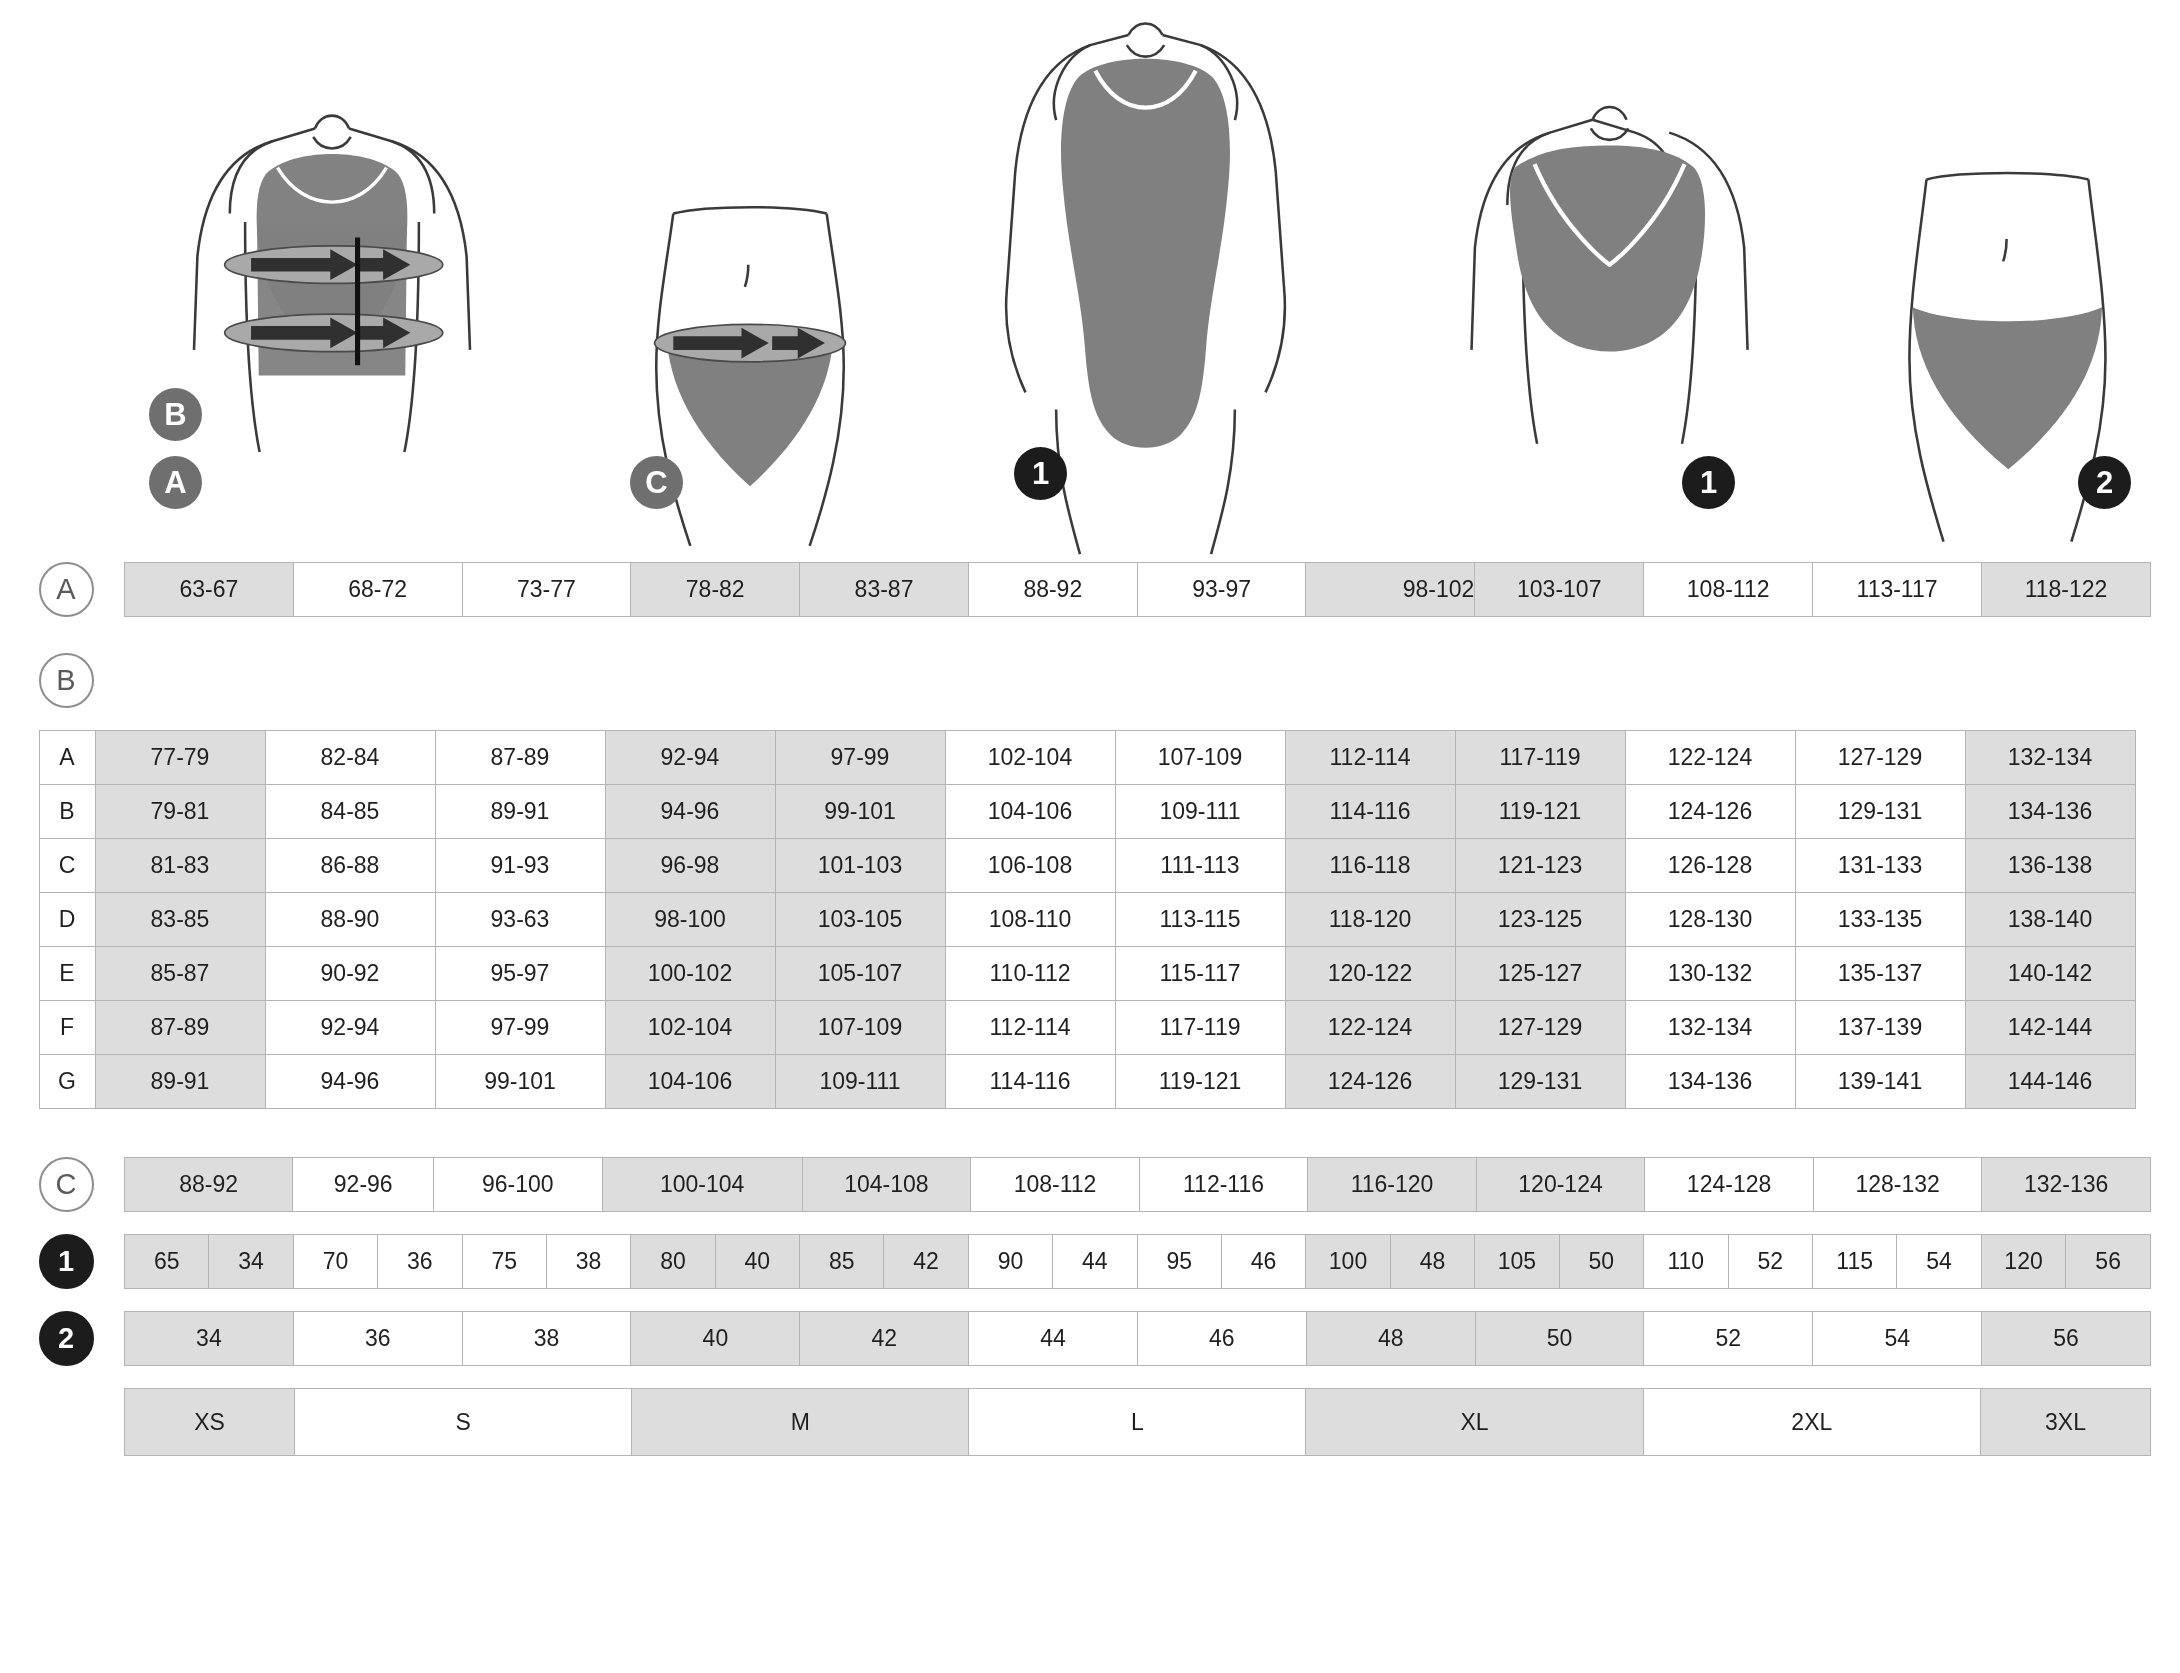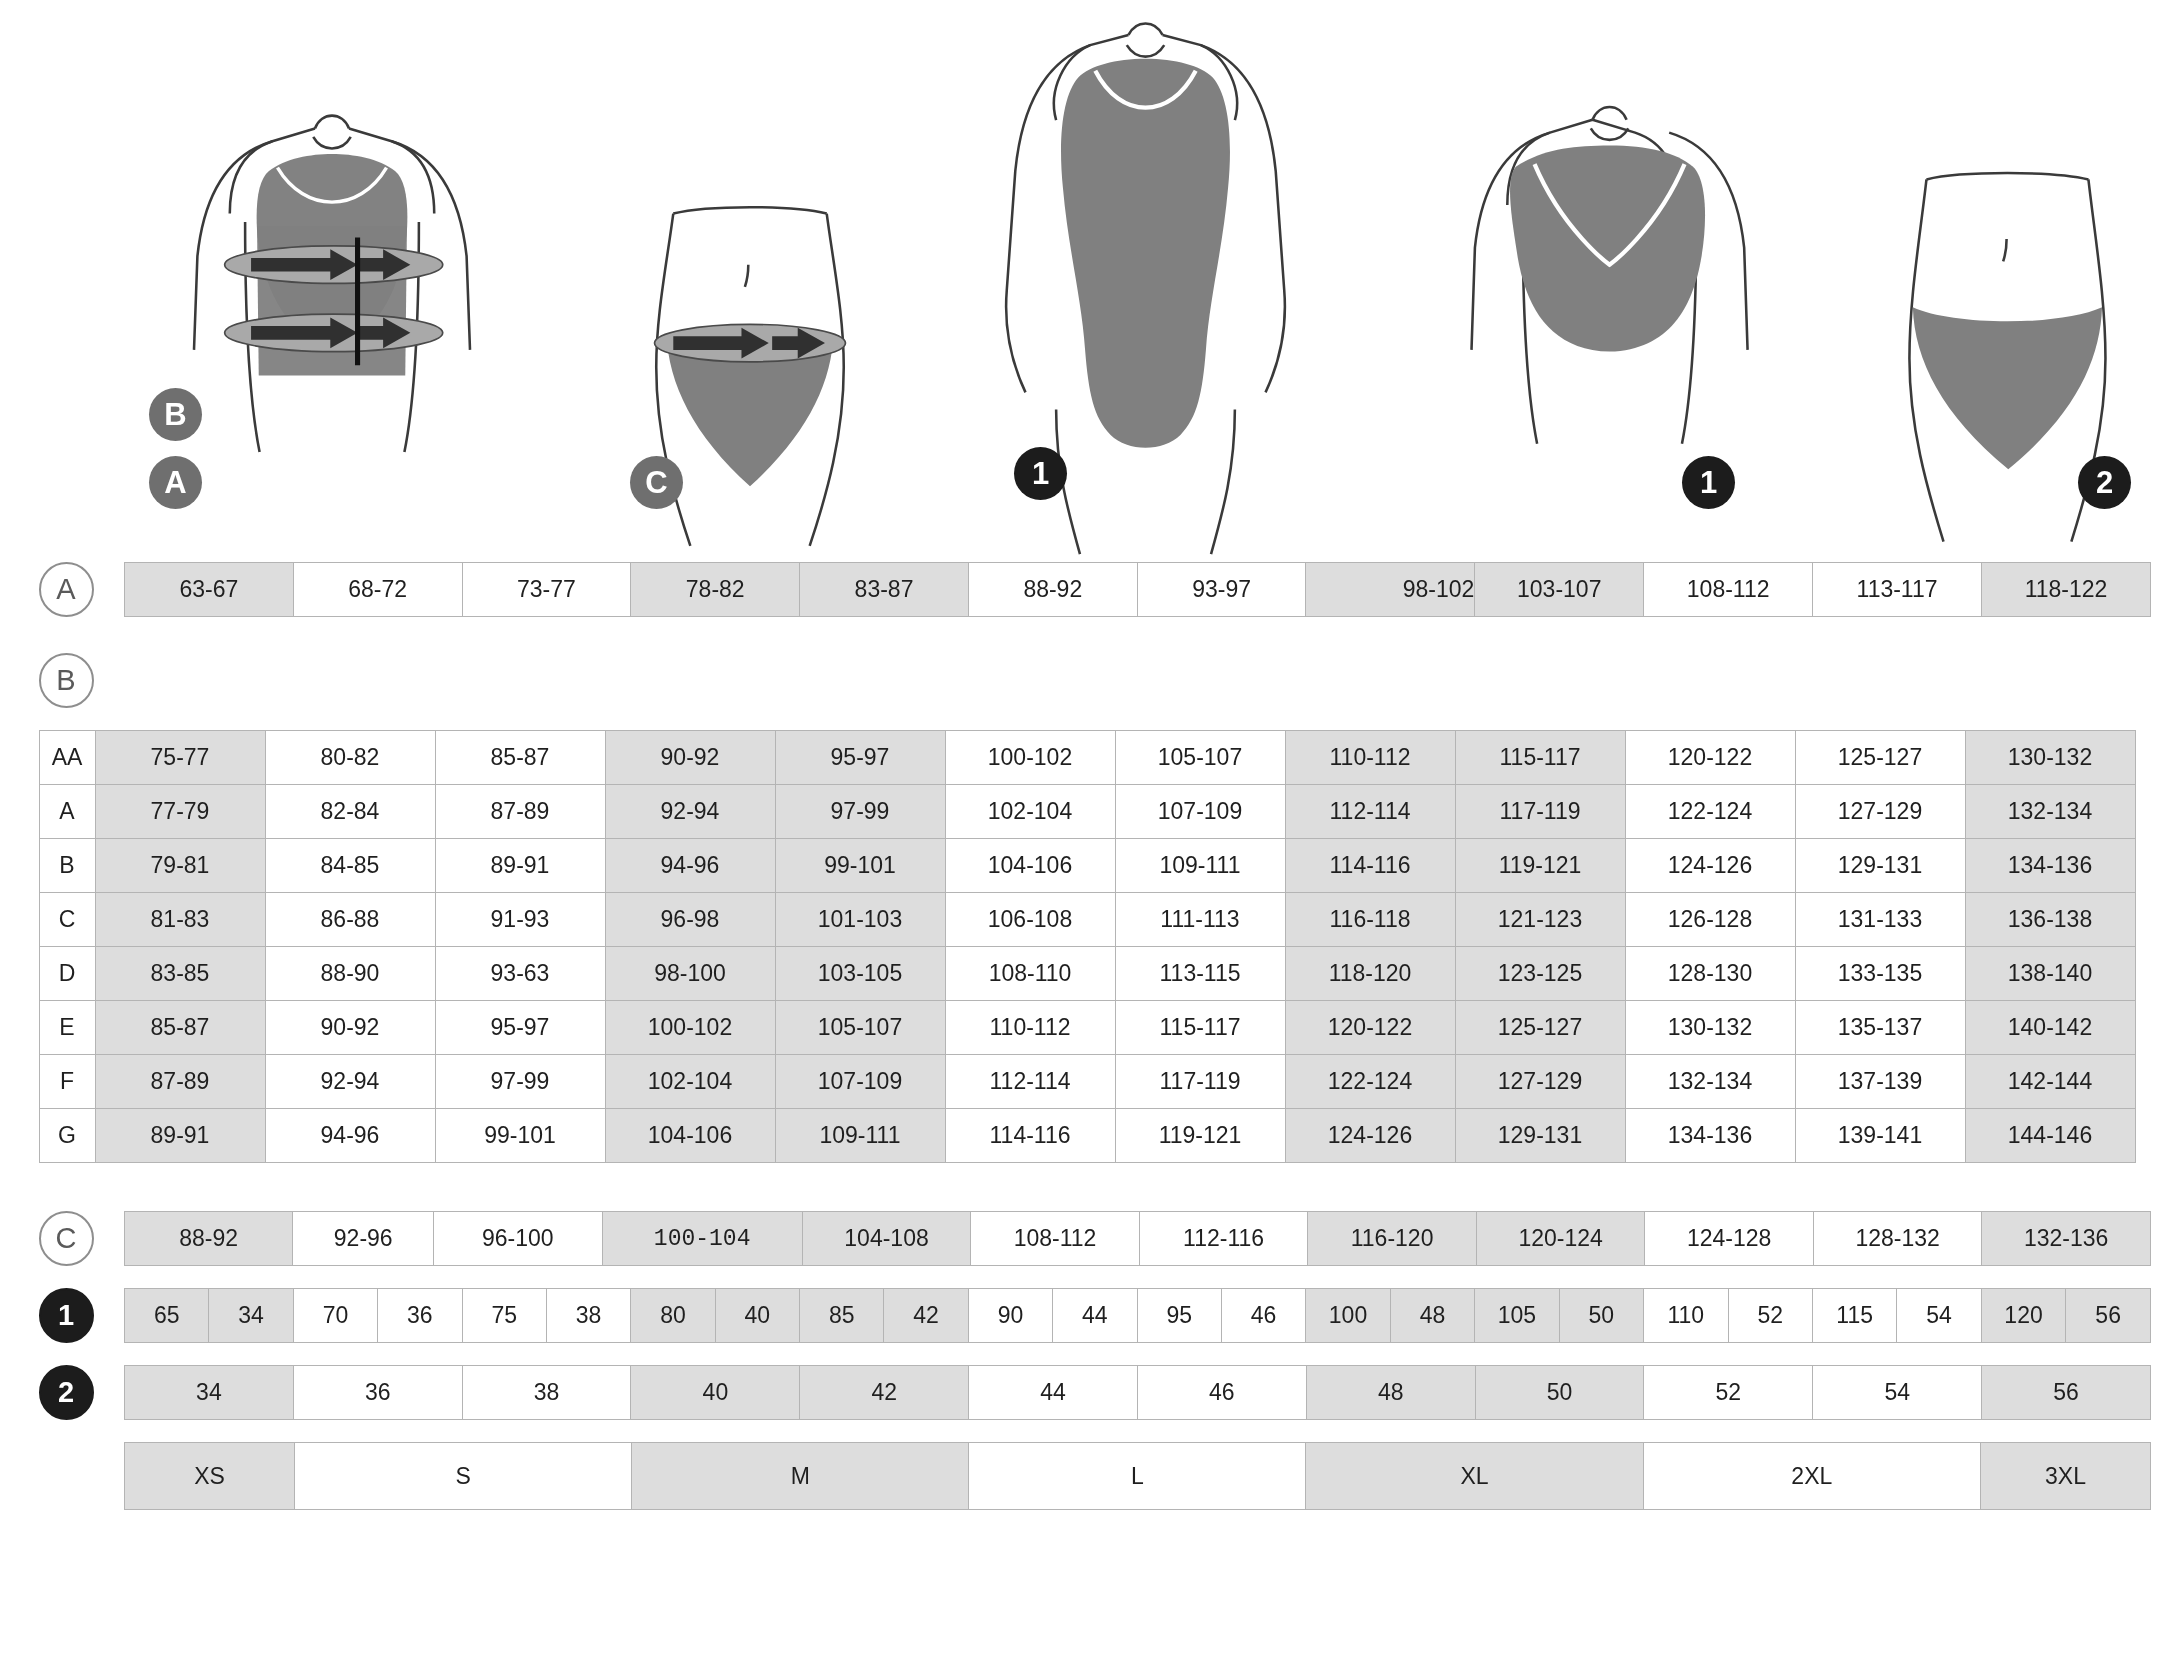--- a/index.html
+++ b/index.html
@@ -240,35 +240,20 @@
   <div class="row-block lbl-holder">
     <div class="rowlabel">B</div>
   </div>
 
   <div class="gap-sm"></div>
 
   <div class="row-block">
     <table class="grid cupgrid" id="table-b" style="margin-left:8.5px;">
       <tbody>
           <tr>
-            <td class="cuplab" style="width: 55px;">AA</td>
-            <td class="shade" style="width: 169px;">75-77</td>
-            <td class="plain" style="width: 169px;">80-82</td>
-            <td class="plain" style="width: 169px;">85-87</td>
-            <td class="shade" style="width: 169px;">90-92</td>
-            <td class="shade" style="width: 169px;">95-97</td>
-            <td class="plain" style="width: 169px;">100-102</td>
-            <td class="plain" style="width: 169px;">105-107</td>
-            <td class="shade" style="width: 169px;">110-112</td>
-            <td class="shade" style="width: 169px;">115-117</td>
-            <td class="plain" style="width: 169px;">120-122</td>
-            <td class="plain" style="width: 169px;">125-127</td>
-            <td class="shade" style="width: 169px;">130-132</td>
-          </tr>
-          <tr>
             <td class="cuplab" style="width: 55px;">A</td>
             <td class="shade" style="width: 169px;">77-79</td>
             <td class="plain" style="width: 169px;">82-84</td>
             <td class="plain" style="width: 169px;">87-89</td>
             <td class="shade" style="width: 169px;">92-94</td>
             <td class="shade" style="width: 169px;">97-99</td>
             <td class="plain" style="width: 169px;">102-104</td>
             <td class="plain" style="width: 169px;">107-109</td>
             <td class="shade" style="width: 169px;">112-114</td>
             <td class="shade" style="width: 169px;">117-119</td>
@@ -373,21 +358,21 @@
   <div class="gap-lg"></div>
 
   <div class="row-block">
     <div class="rowlabel">C</div>
     <table class="grid sect-c" id="table-c">
       <tbody>
           <tr>
             <td class="shade" style="width: 169px;">88-92</td>
             <td class="plain" style="width: 141px; margin-left: 16px;">92-96</td>
             <td class="plain" style="width: 169px;">96-100</td>
-            <td class="shade" style="width: 201px; font-family: Liberation Mono, monospace;">100-104</td>
+            <td class="shade" style="width: 201px;">100-104</td>
             <td class="shade" style="width: 169px;">104-108</td>
             <td class="plain" style="width: 169px;">108-112</td>
             <td class="plain" style="width: 169px;">112-116</td>
             <td class="shade" style="width: 169px;">116-120</td>
             <td class="shade" style="width: 169px;">120-124</td>
             <td class="plain" style="width: 169px;">124-128</td>
             <td class="plain" style="width: 169px;">128-132</td>
             <td class="shade" style="width: 169px;">132-136</td>
           </tr>
         </tbody>

